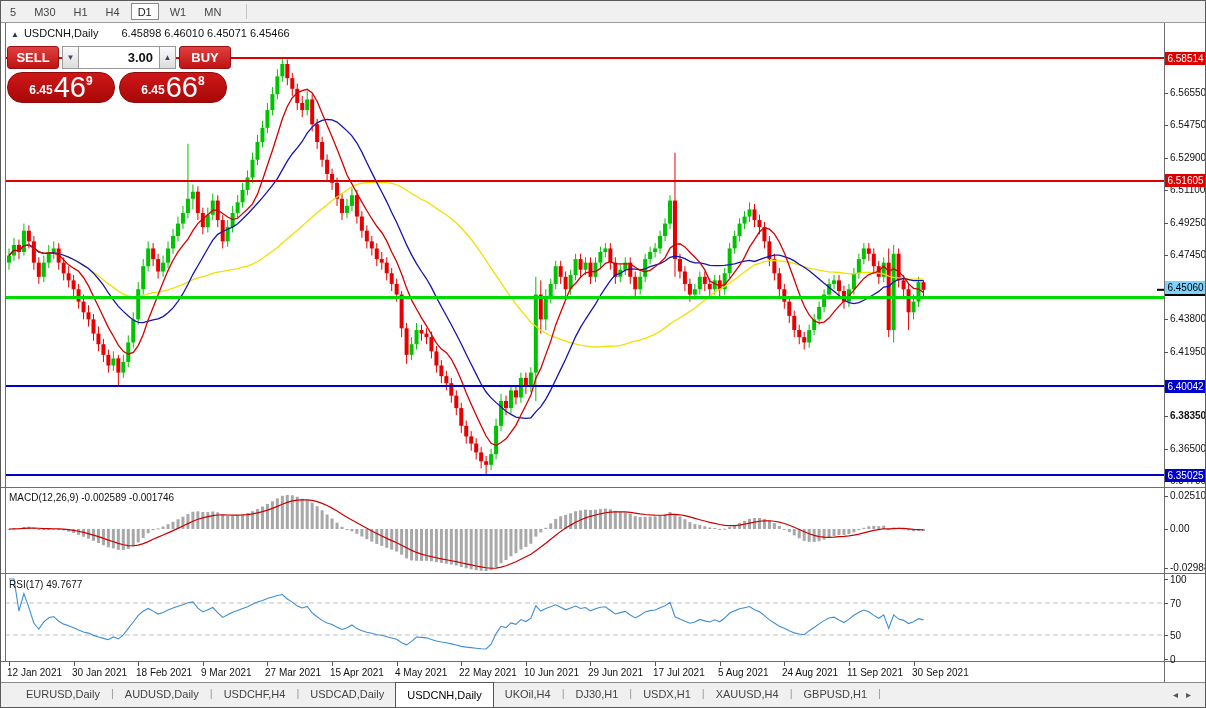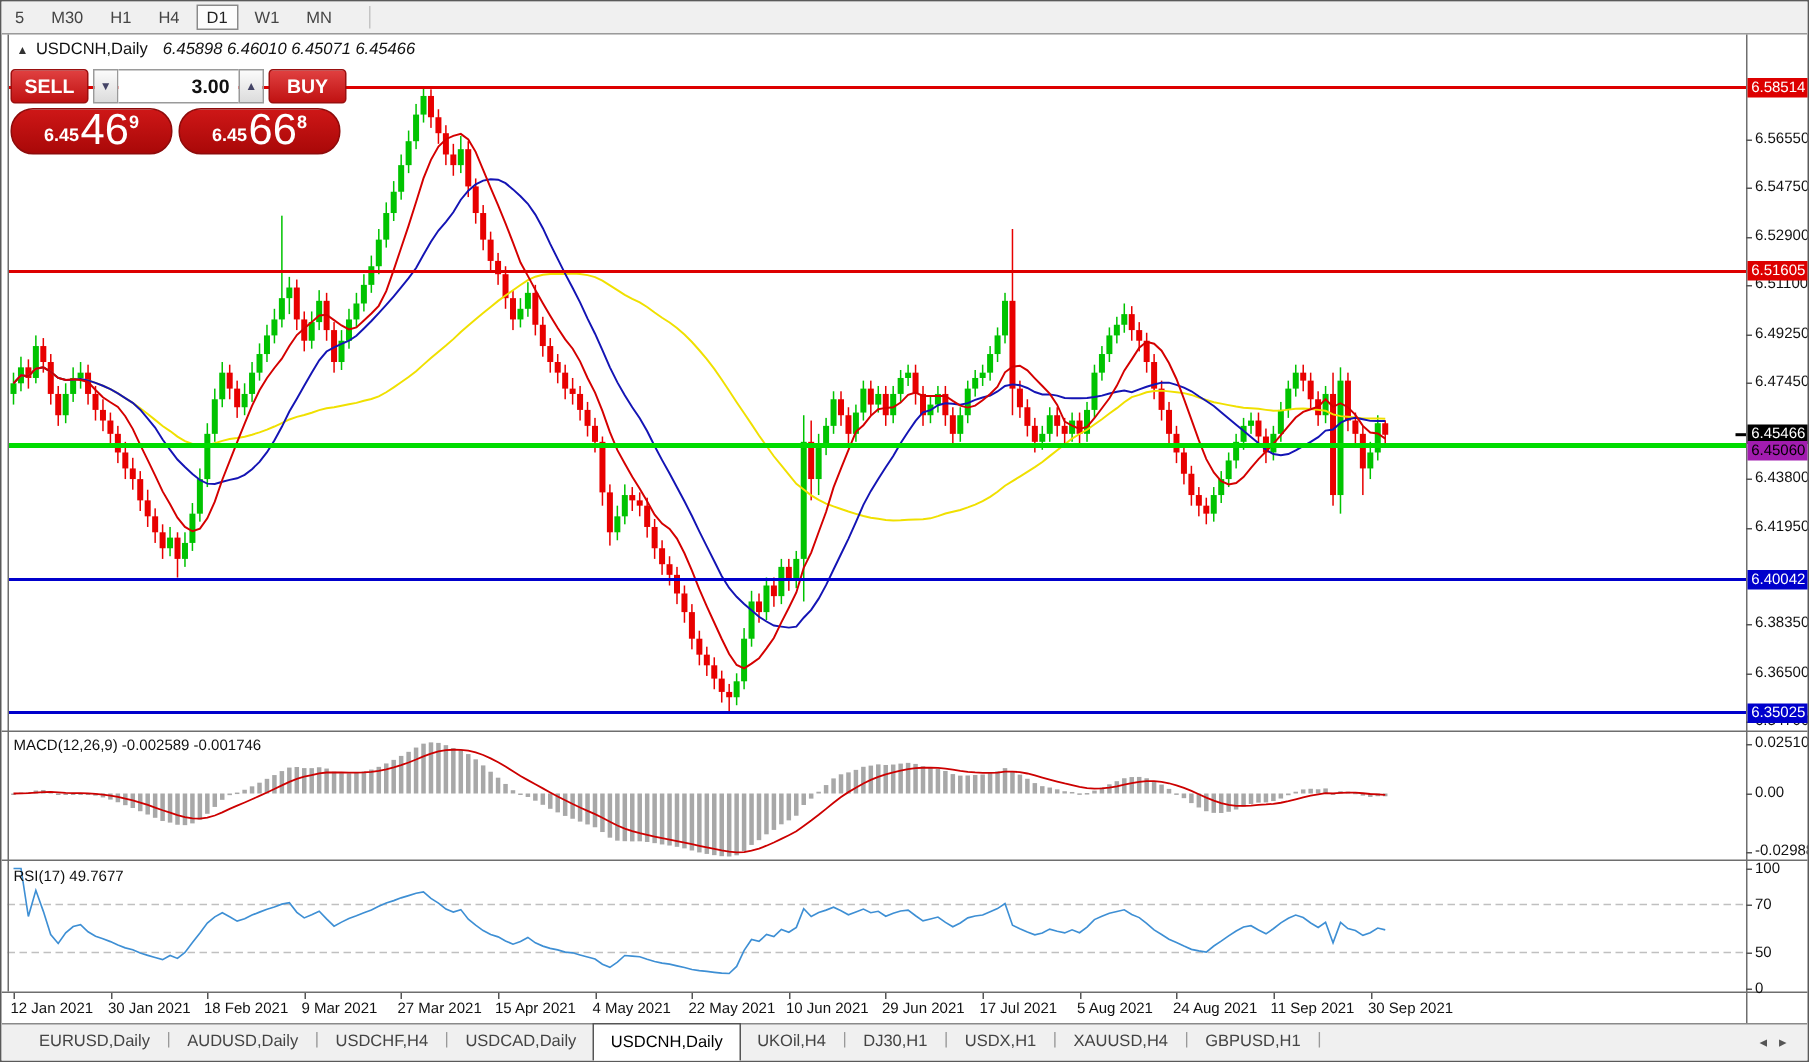--- a/index.html
+++ b/index.html
@@ -12,21 +12,21 @@
           background:transparent;border:1px solid transparent;cursor:default;}
   .tf-btn.active{background:#fcfcfc;border:1px solid #8a8a8a;color:#222;}
   .toolbar-sep{width:1px;height:15px;background:#c4c4c4;margin-left:16px;}
   
   .vline{position:absolute;width:1px;background:#6e6e6e;}
   .hsep{position:absolute;left:0;width:1206px;height:1px;background:#6e6e6e;}
   svg{position:absolute;left:0;}
   
   .chart-title{position:absolute;left:10px;top:26px;font-size:11px;color:#111;z-index:5;}
   .chart-title .tri{font-size:8px;color:#333;margin-right:5px;}
-  .chart-title .ohlc{margin-left:10px;font-style:italic;}
+  .chart-title .ohlc{margin-left:23px;}
   
   .trade-panel{position:absolute;left:6px;top:45px;width:224px;z-index:6;}
   .tp-row1{display:flex;height:23px;}
   .trade-btn{width:52px;height:23px;border:1px solid #9a0f0f;border-radius:3px;color:#fff;
              font-size:13px;font-weight:bold;background:linear-gradient(#e04040,#c01212);
              padding:0;cursor:pointer;}
   .lot-group{display:flex;flex:1;margin:0 3px;height:23px;box-sizing:border-box;}
   .spin-btn{width:17px;height:23px;border:1px solid #9a9a9a;background:linear-gradient(#fbfbfb,#dcdcdc);
             font-size:8px;color:#446;padding:0;cursor:pointer;}
   .lot-input{flex:1;width:60px;height:21px;border:1px solid #9a9a9a;border-left:none;border-right:none;
@@ -697,29 +697,29 @@
       <div class="ax-label" style="top: 183px;">6.51100</div>
       <div class="ax-tick" style="top: 222px;"></div>
       <div class="ax-label" style="top: 216px;">6.49250</div>
       <div class="ax-tick" style="top: 254px;"></div>
       <div class="ax-label" style="top: 248px;">6.47450</div>
       <div class="ax-tick" style="top: 318px;"></div>
       <div class="ax-label" style="top: 312px;">6.43800</div>
       <div class="ax-tick" style="top: 351px;"></div>
       <div class="ax-label" style="top: 345px;">6.41950</div>
       <div class="ax-tick" style="top: 415px;"></div>
-      <div class="ax-label" style="top: 409px;">6.38350</div>
+      <div class="ax-label" style="top: 409px; font-weight: bold;">6.38350</div>
       <div class="ax-tick" style="top: 448px;"></div>
       <div class="ax-label" style="top: 442px;">6.36500</div>
       <div class="ax-tick" style="top: 480px;"></div>
       <div class="ax-label" style="top: 474px;">6.34700</div>
       <div class="badge" style="top: 51px; background: rgb(221, 0, 0); z-index: 3;">6.58514</div>
       <div class="badge" style="top: 173px; background: rgb(221, 0, 0); z-index: 3;">6.51605</div>
       <div class="badge" style="top: 282px; background: rgb(0, 0, 0); z-index: 3;">6.45466</div>
-      <div class="badge" style="top: 293px; background: #a21caf; color: rgb(0, 0, 0); z-index: 3;">6.45060</div>
+      <div class="badge" style="top: 280px; background: #7dd3fc; color: rgb(0, 0, 0); z-index: 3;">6.45060</div>
       <div class="badge" style="top: 379px; background: rgb(0, 0, 204); z-index: 3;">6.40042</div>
       <div class="badge" style="top: 468px; background: rgb(0, 0, 204); z-index: 3;">6.35025</div>
       <div class="ax-tick" style="top: 495px;"></div>
       <div class="ax-label" style="top: 489px;">0.025108</div>
       <div class="ax-tick" style="top: 528px;"></div>
       <div class="ax-label" style="top: 522px;">0.00</div>
       <div class="ax-tick" style="top: 567px;"></div>
       <div class="ax-label" style="top: 561px;">-0.02988</div>
       <div class="ax-tick" style="top: 578px;"></div>
       <div class="ax-label" style="top: 573px;">100</div>

